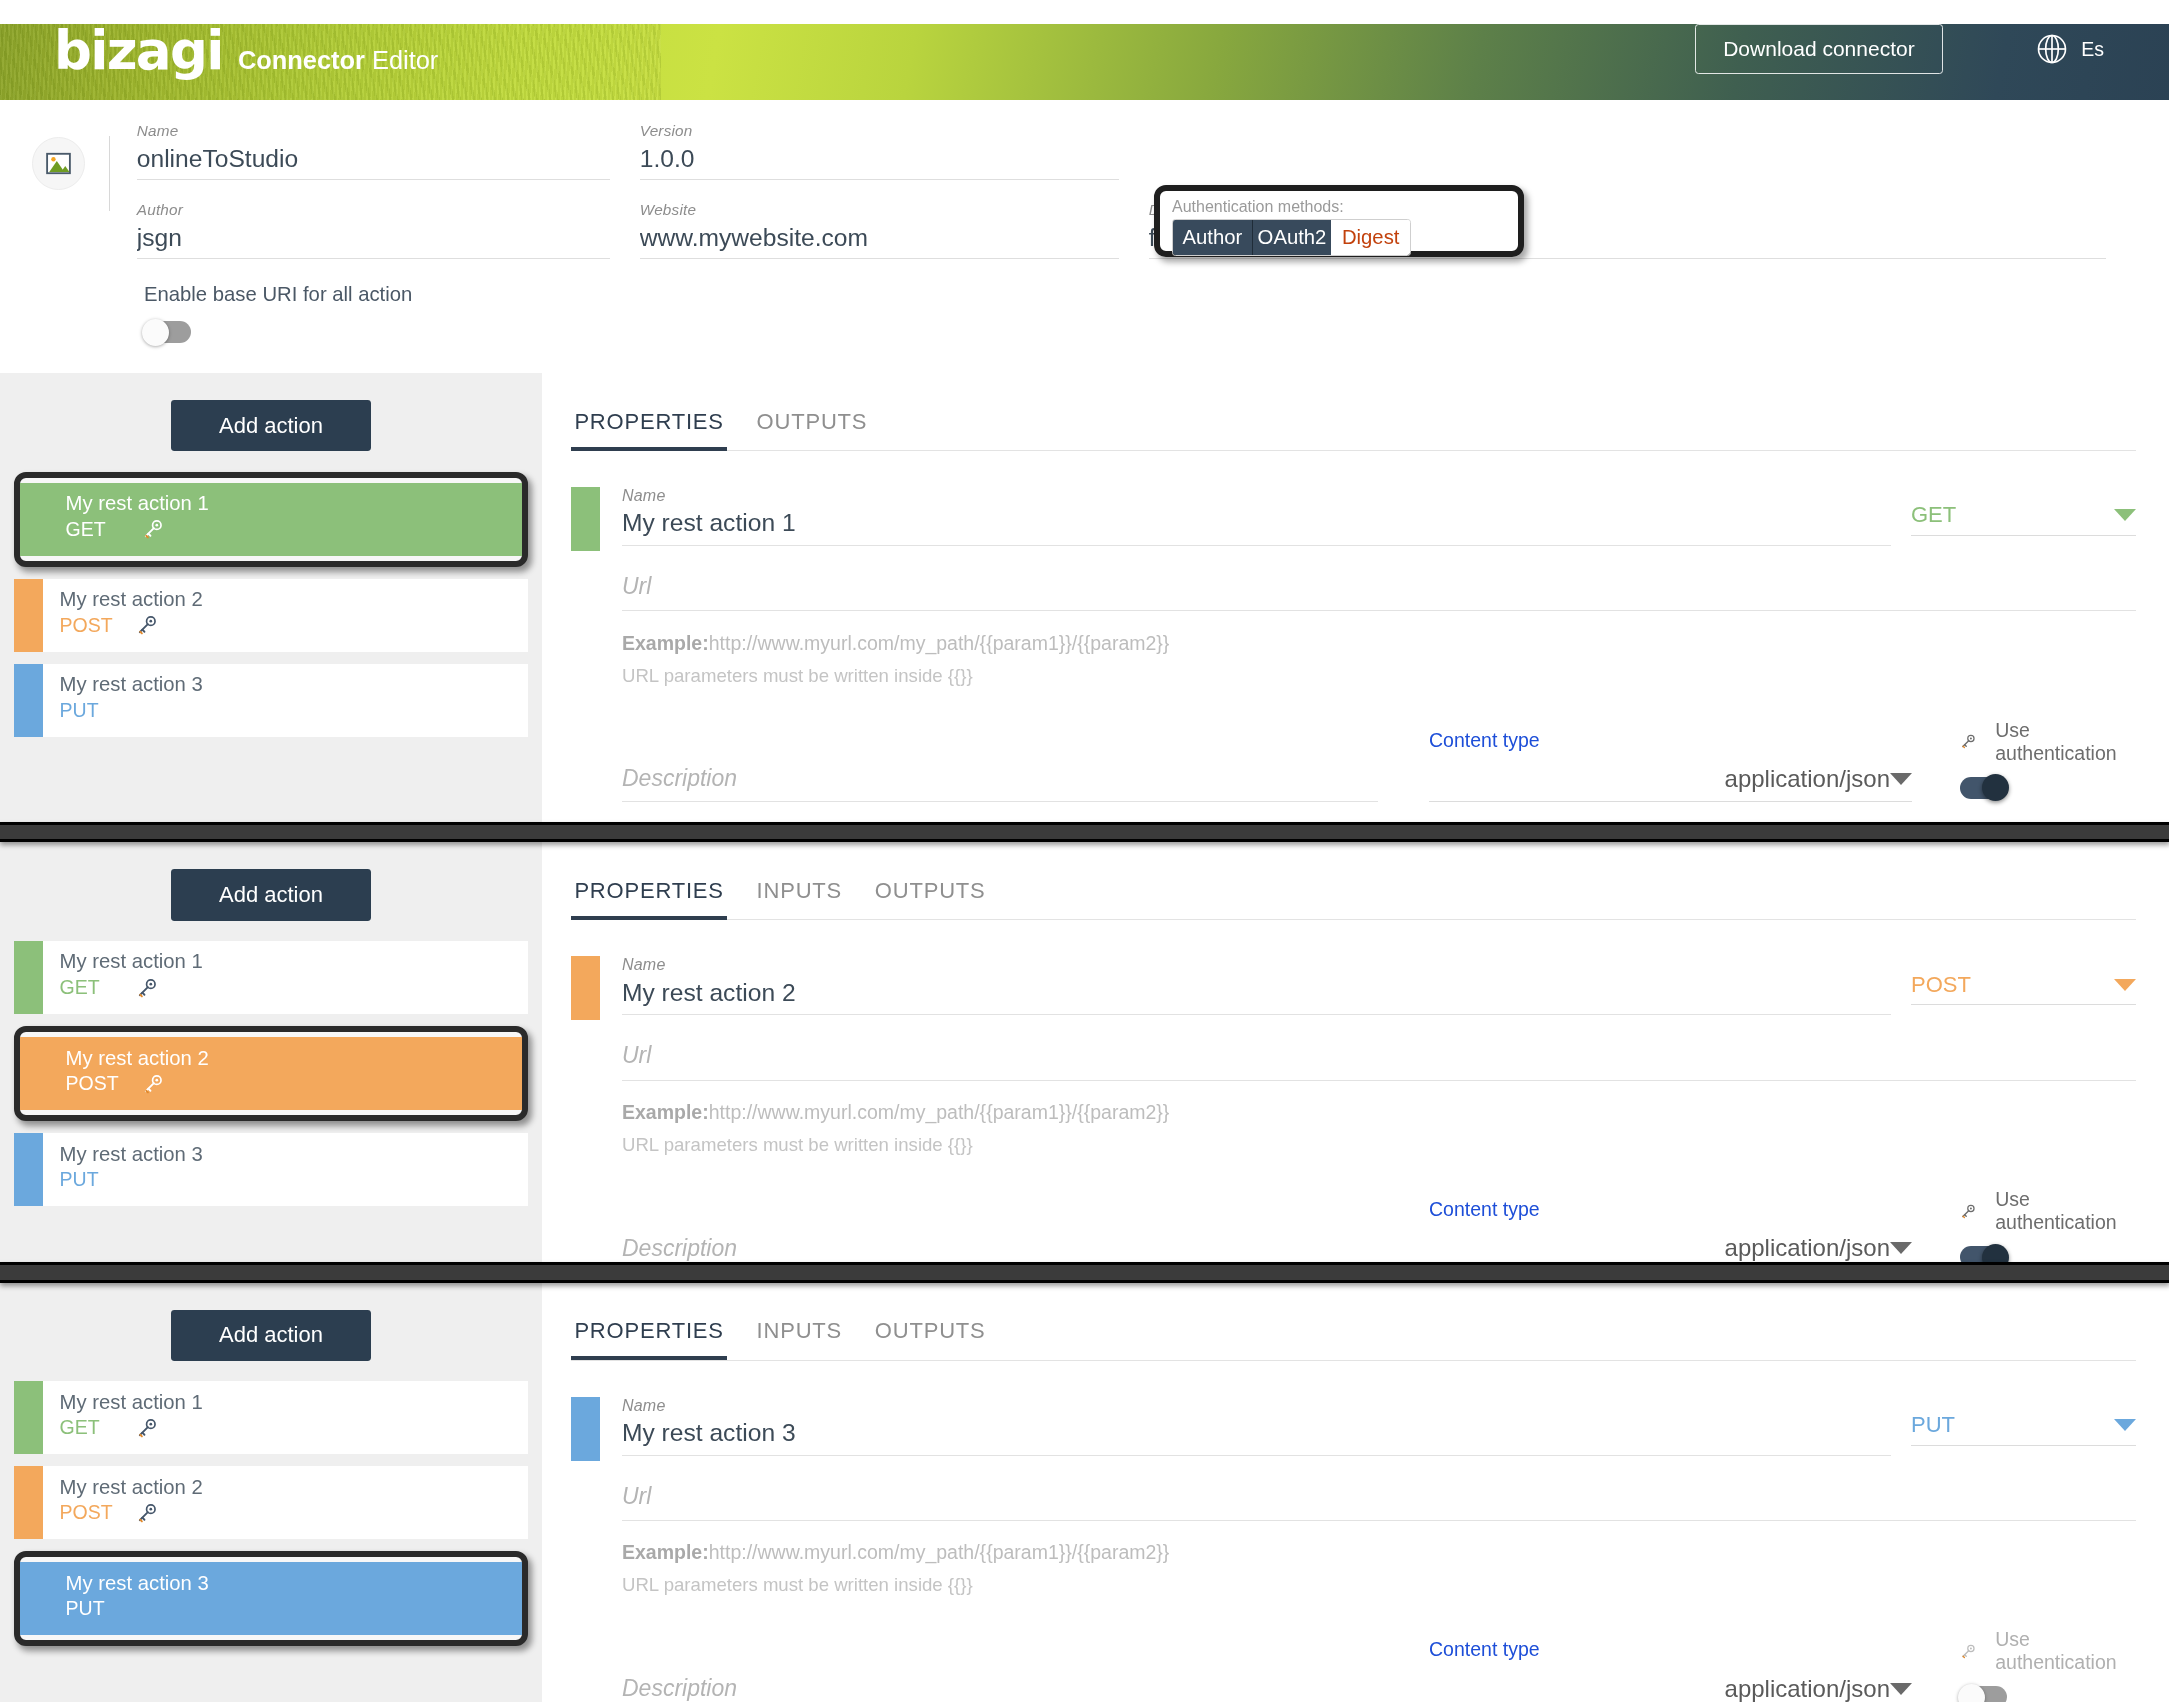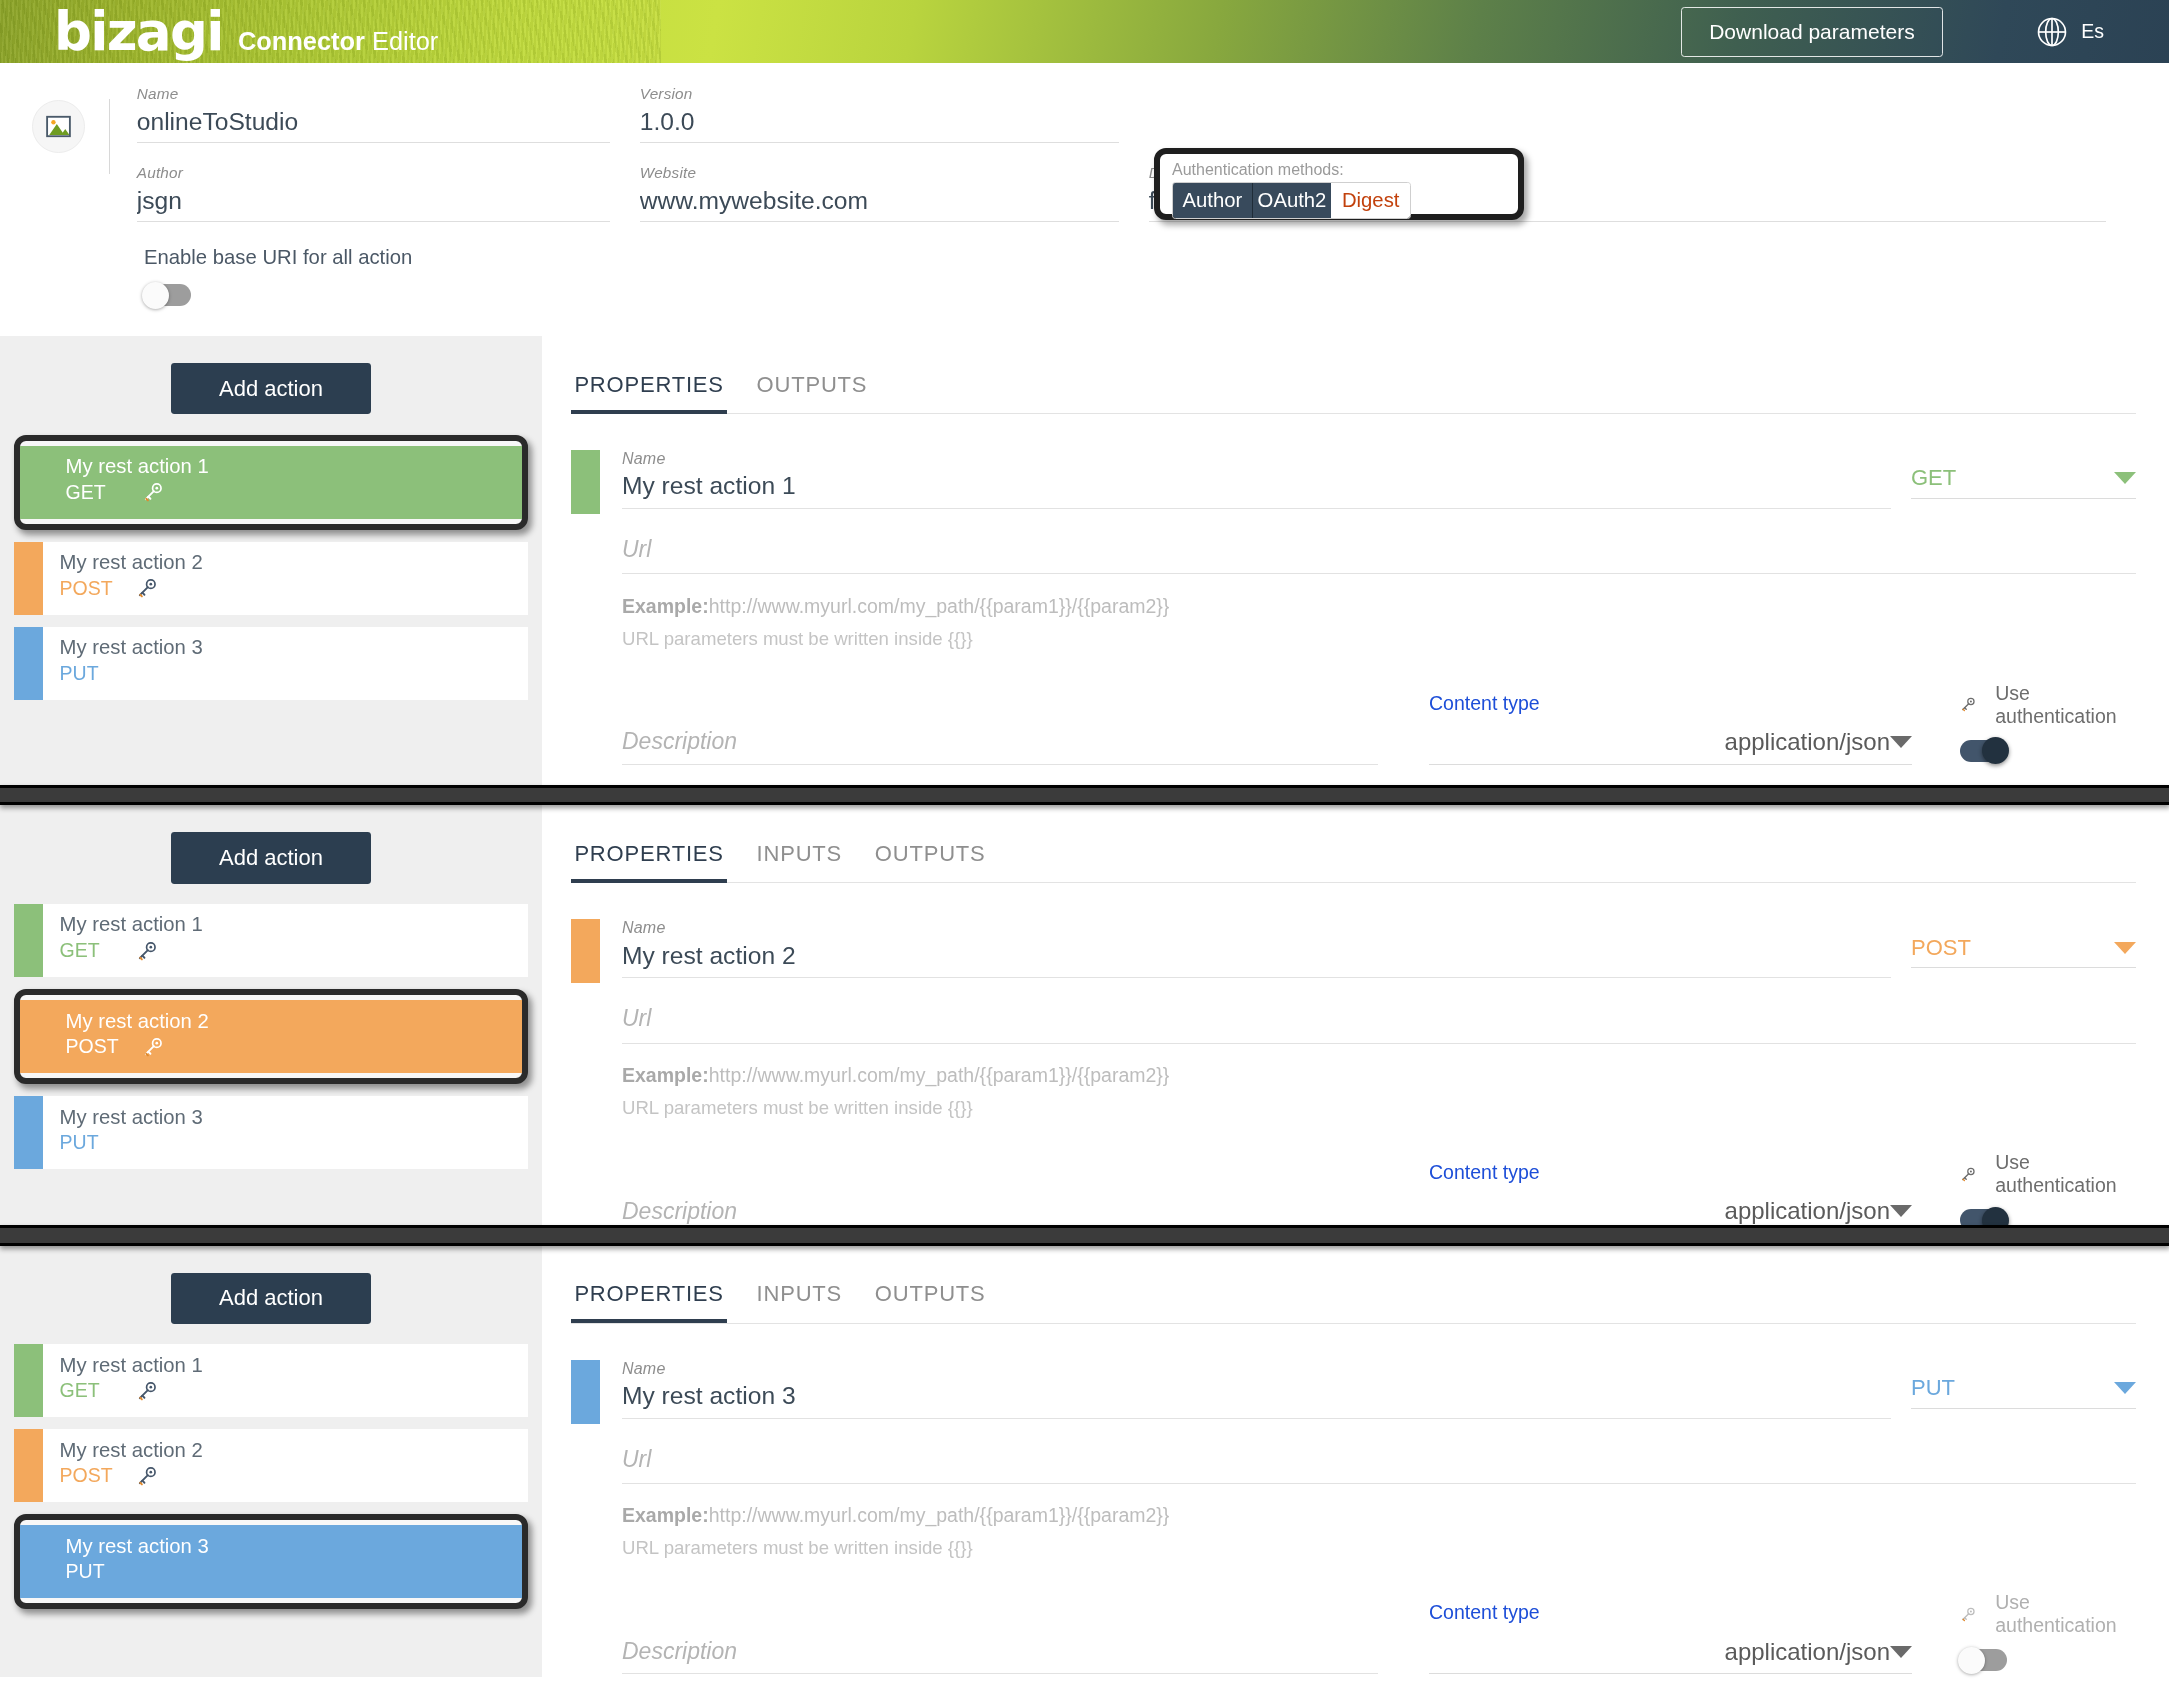--- a/index.html
+++ b/index.html
@@ -6,27 +6,28 @@
   html, body {
     width: 2170px;
     background: #ffffff;
     font-family: "Liberation Sans", sans-serif;
   }
   body { width: 2170px; height: 1703px; overflow: hidden; position: relative; }
 
   
   .header {
     position: relative;
-    height: 63px;
+    height: 76px;
     background: linear-gradient(100deg,
         #8aa12a 0%, #9cb32c 6%, #aec935 14%,
         #c2dc3e 24%, #cbe243 33%, #b9d43e 42%,
         #88a83e 56%, #5d8049 68%, #3f5f50 80%, #2f4858 92%, #2b4254 100%);
-    display: flex; align-items: center;
+    display: flex; align-items: flex-start;
     overflow: hidden;
+    margin-top: 24px;
   }
   .header::before{
     content:""; position:absolute; left:0; top:0; width:661px; height:100%;
     background:
       repeating-linear-gradient(93deg, rgba(255,255,255,0.055) 0 1.7px, rgba(0,0,0,0.05) 1.7px 4.2px),
       repeating-linear-gradient(78deg, rgba(120,150,20,0.18) 0 2.5px, rgba(190,215,60,0.10) 2.5px 6.8px);
     opacity:.85; pointer-events:none;
   }
   .brand { position: relative; display:flex; align-items: baseline; margin-left: 54px; z-index:2;}
   .brand-logo {
@@ -217,21 +218,21 @@
 
 <div class="header">
   <div class="brand">
     <span class="brand-logo">bizagi</span>
     <span class="brand-sub">
       <b>Connector</b>
       <i>Editor</i>
     </span>
   </div>
   <div class="header-right">
-    <button class="dl-btn">Download parameters</button>
+    <button class="dl-btn">Download connector</button>
     <div class="lang-wrap">
       <span class="globe">
         <svg viewBox="0 0 38 38" width="32" height="32">
           <circle cx="19" cy="19" r="16" fill="none" stroke="#fff" stroke-width="2"></circle>
           <ellipse cx="19" cy="19" rx="7.5" ry="16" fill="none" stroke="#fff" stroke-width="2"></ellipse>
           <line x1="3" y1="19" x2="35" y2="19" stroke="#fff" stroke-width="2"></line>
           <line x1="19" y1="3" x2="19" y2="35" stroke="#fff" stroke-width="2"></line>
         </svg>
       </span>
       <span class="lang-label">Es</span>

